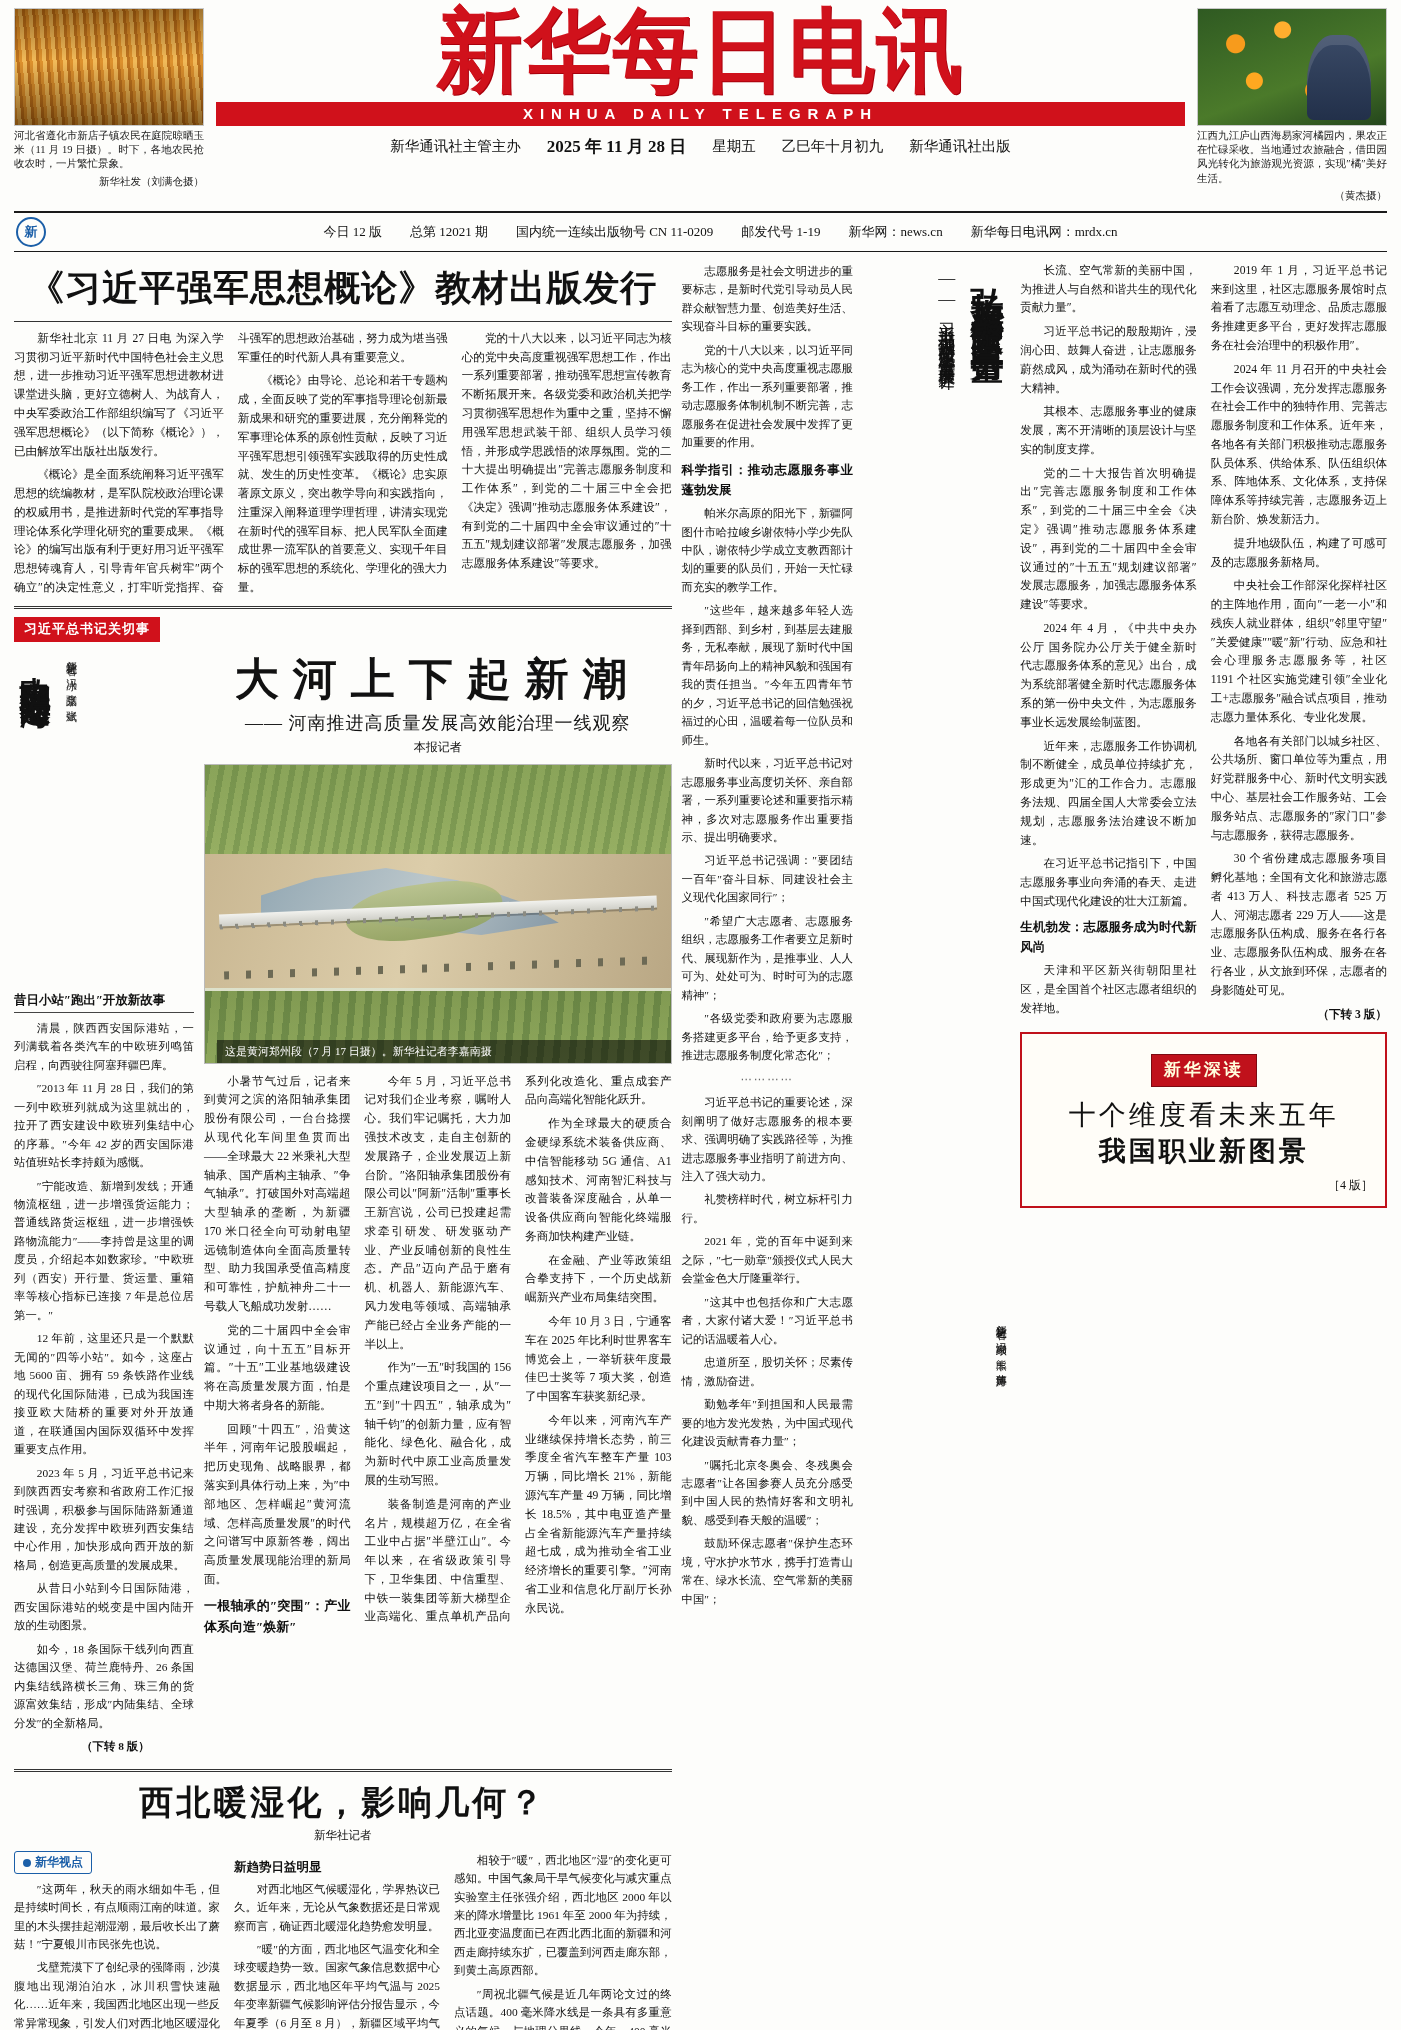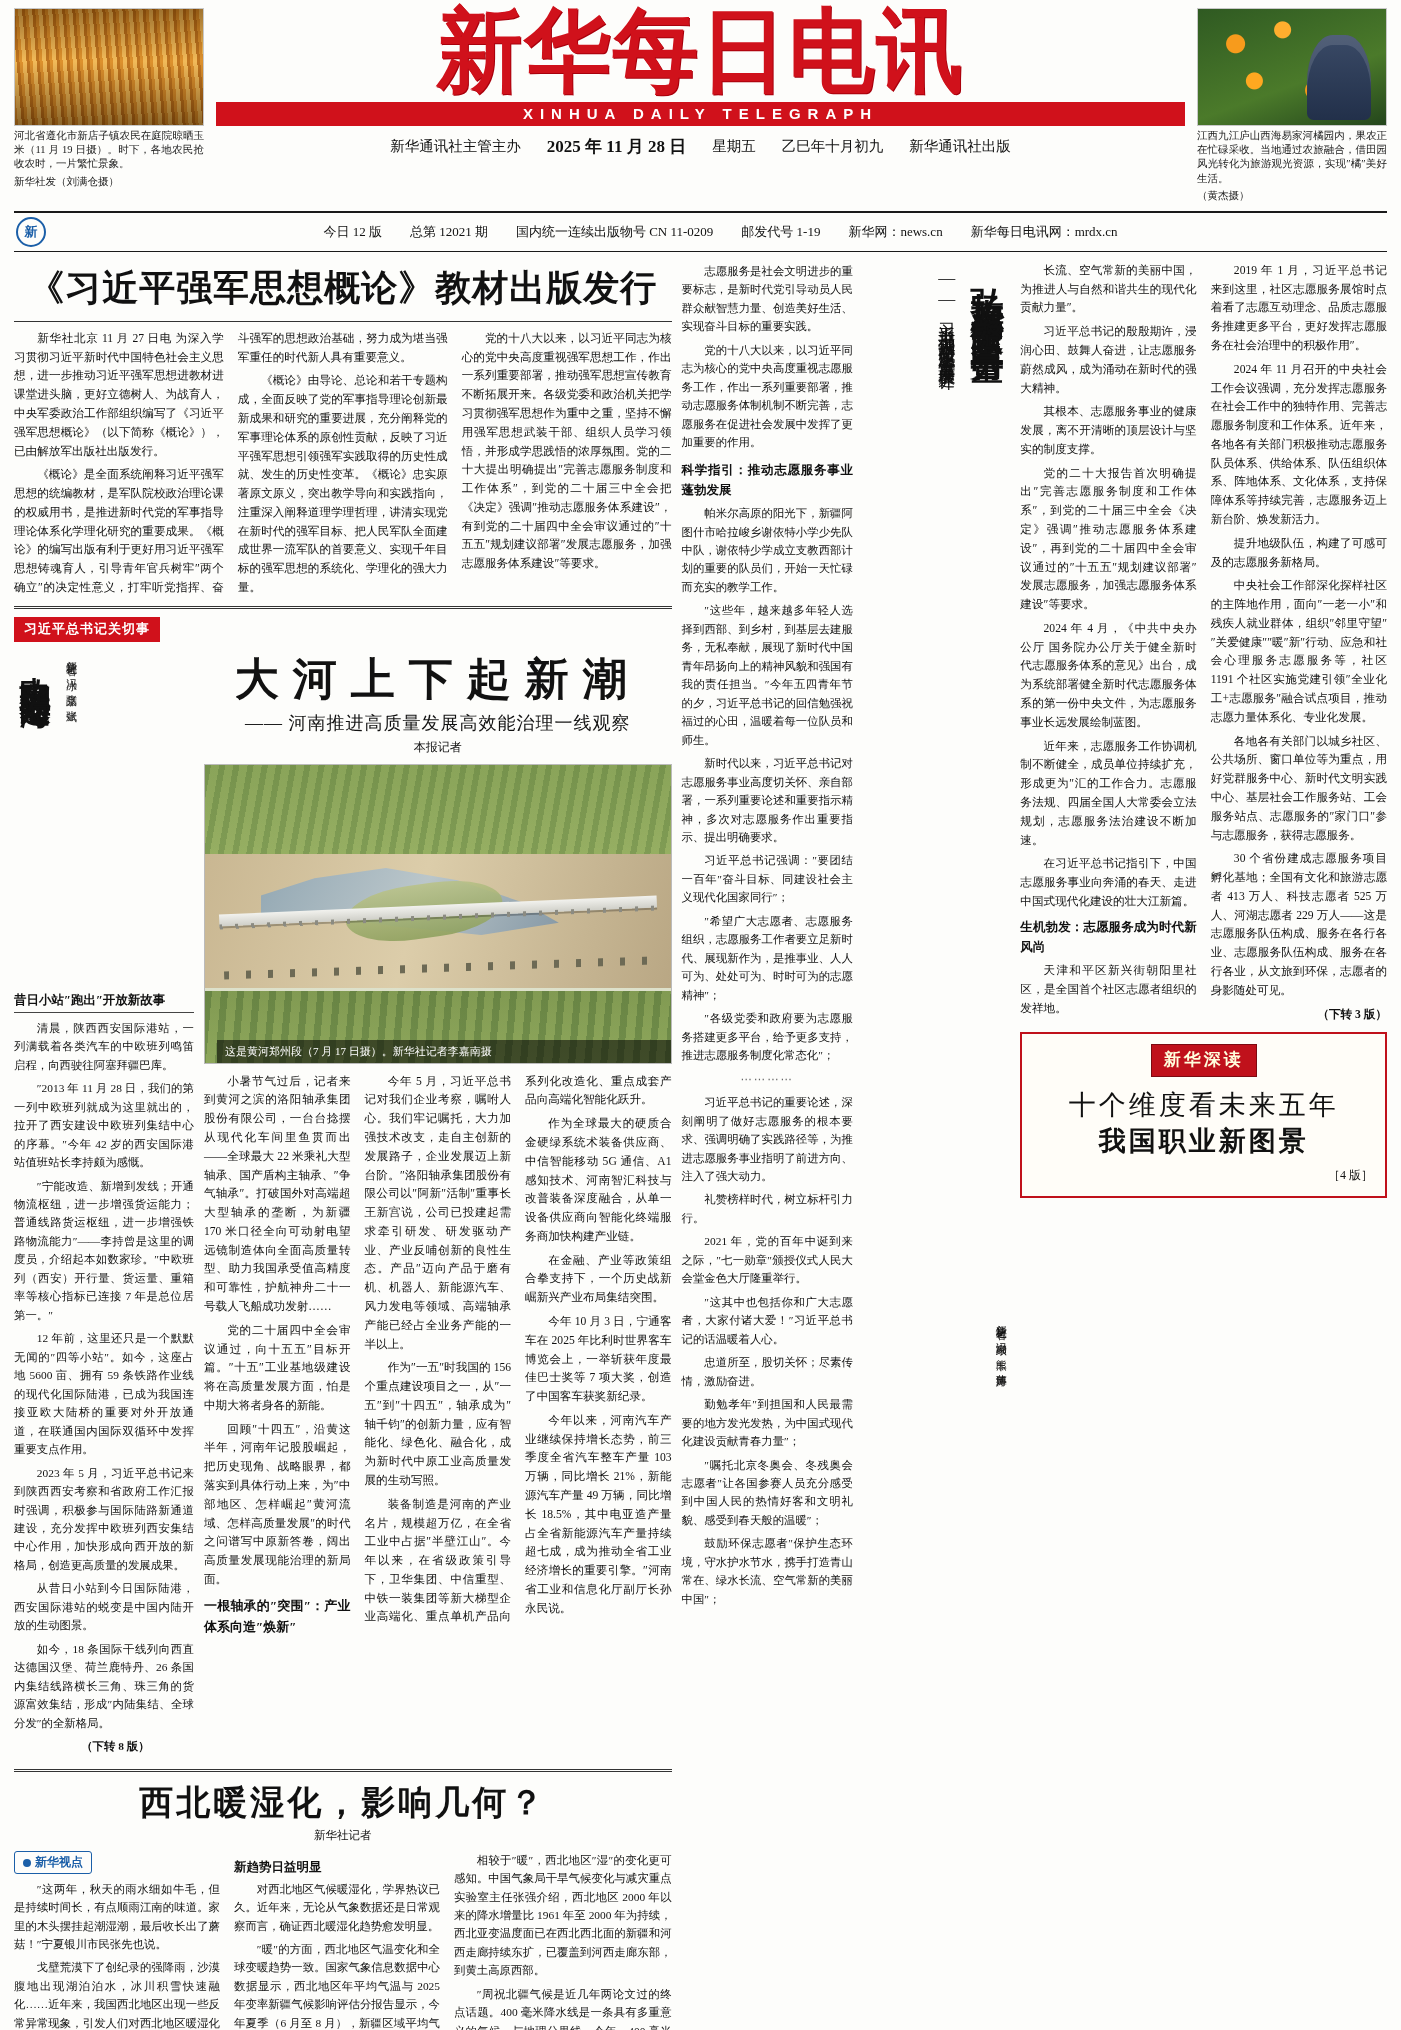--- a/index.html
+++ b/index.html
@@ -34,21 +34,21 @@
      radial-gradient(circle at 30% 62%,#ffa820 0 8px,transparent 9px),
      radial-gradient(circle at 62% 70%,#f3971a 0 9px,transparent 10px),
      linear-gradient(160deg,#2f5a22,#4b7a2a 60%,#24461c); }
   .ph.orange:after{
     content:""; position:absolute; left:58%; top:22%; width:34%; height:74%;
     background:linear-gradient(#3a4a66,#22304a);
     border-radius:40% 40% 10% 10%/55% 55% 8% 8%;
     box-shadow:inset 0 10px 0 rgba(255,255,255,.12);
   }
   .cap { font-size:10.5px; line-height:1.35; color:#222; margin-top:3px; text-align:justify; }
-  .cap-r { }
+  .cap-r { text-align:right; }
 
   .mast-center { flex:1 1 auto; text-align:center; padding:0 4px; }
   .logo-cn {
     font-family:"Liberation Serif", serif;
     font-weight:bold; color:#d0111b; font-size:86px; line-height:1.02;
     letter-spacing:2px;
     text-shadow:1px 1px 0 #a8000c;
     transform:scaleY(1.06);
   }
   .logo-en-bar {
@@ -178,21 +178,21 @@
 
   .nw-title { text-align:center; font-size:34px; font-weight:bold; letter-spacing:3px; margin:4px 0 2px; }
   .nw-by { text-align:center; font-size:11.5px; margin-bottom:8px; }
 
   .badge-view {
     display:inline-block; border:1px solid #1b5fa8; color:#1b5fa8; font-size:12px;
     padding:2px 8px; border-radius:3px; font-weight:bold;
   }
   .badge-view span.dot { display:inline-block; width:8px;height:8px;border-radius:50%;background:#1b5fa8; margin-right:4px; vertical-align:middle;}
 
-  .deep-box { border:2px solid #c0111b; padding:10px 12px 12px; margin-top:6px; background:#fffdf8; }
+  .deep-box { border:2px solid #c0111b; padding:20px 12px 12px; margin-top:6px; background:#fffdf8; }
   .deep-badge {
     display:inline-block; background:#c0111b; color:#ffd; font-weight:bold;
     font-size:17px; padding:3px 12px 5px; letter-spacing:3px;
     border:1px solid #7d0a11;
   }
   .deep-t1 { text-align:center; font-size:27px; font-weight:normal; letter-spacing:3px; margin-top:10px; }
   .deep-t2 { text-align:center; font-size:27px; font-weight:bold; letter-spacing:3px; margin-top:0; }
   .deep-pg { text-align:right; font-size:12px; margin-top:8px; }
 
   .jump { font-weight:bold; }

